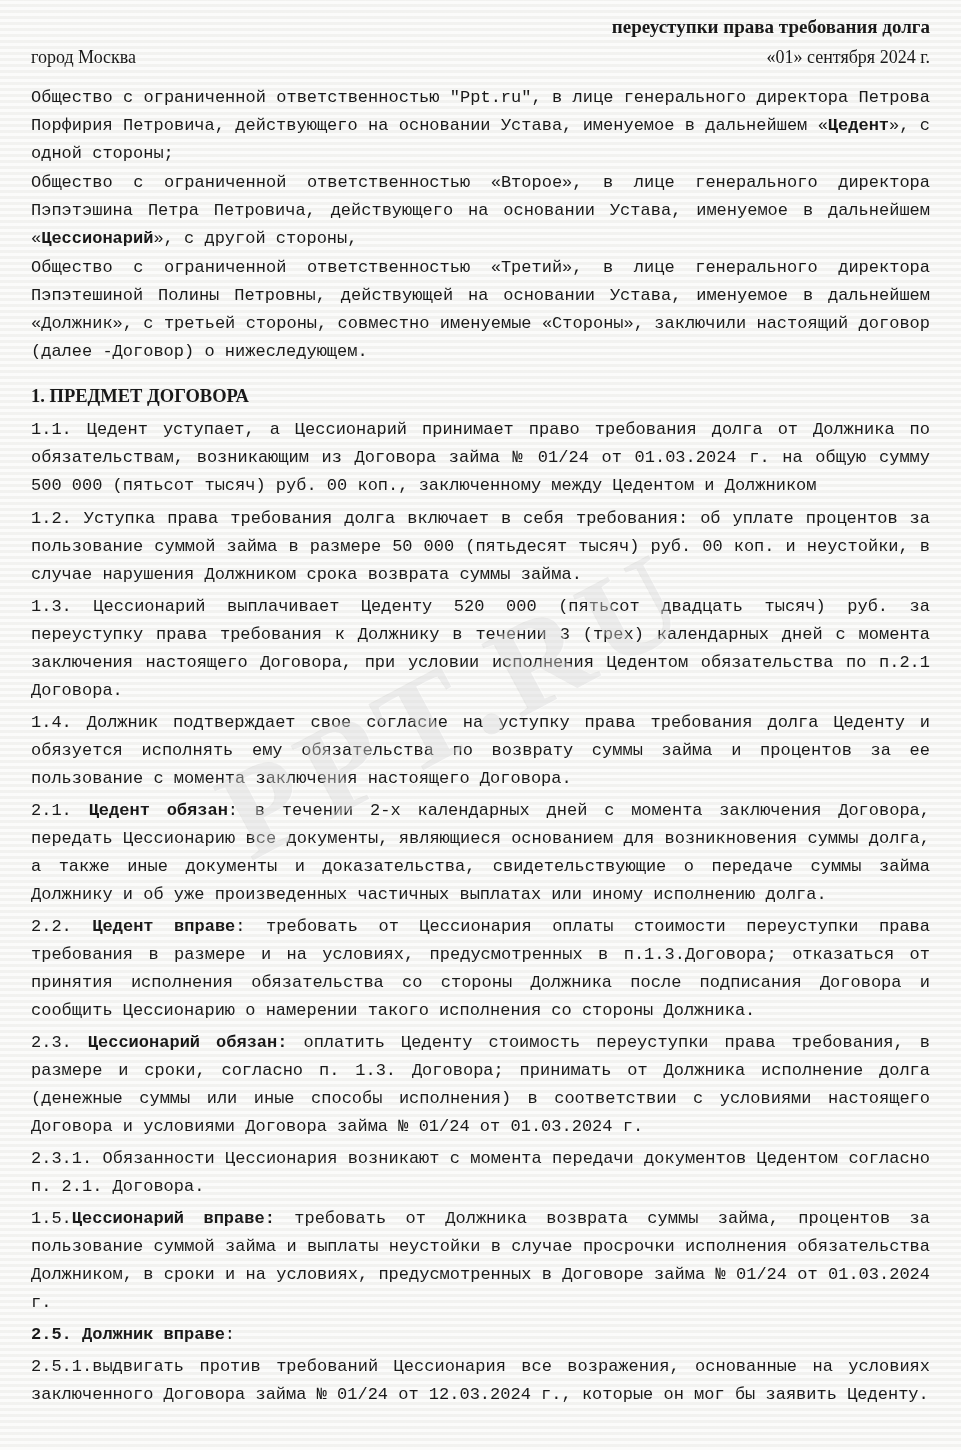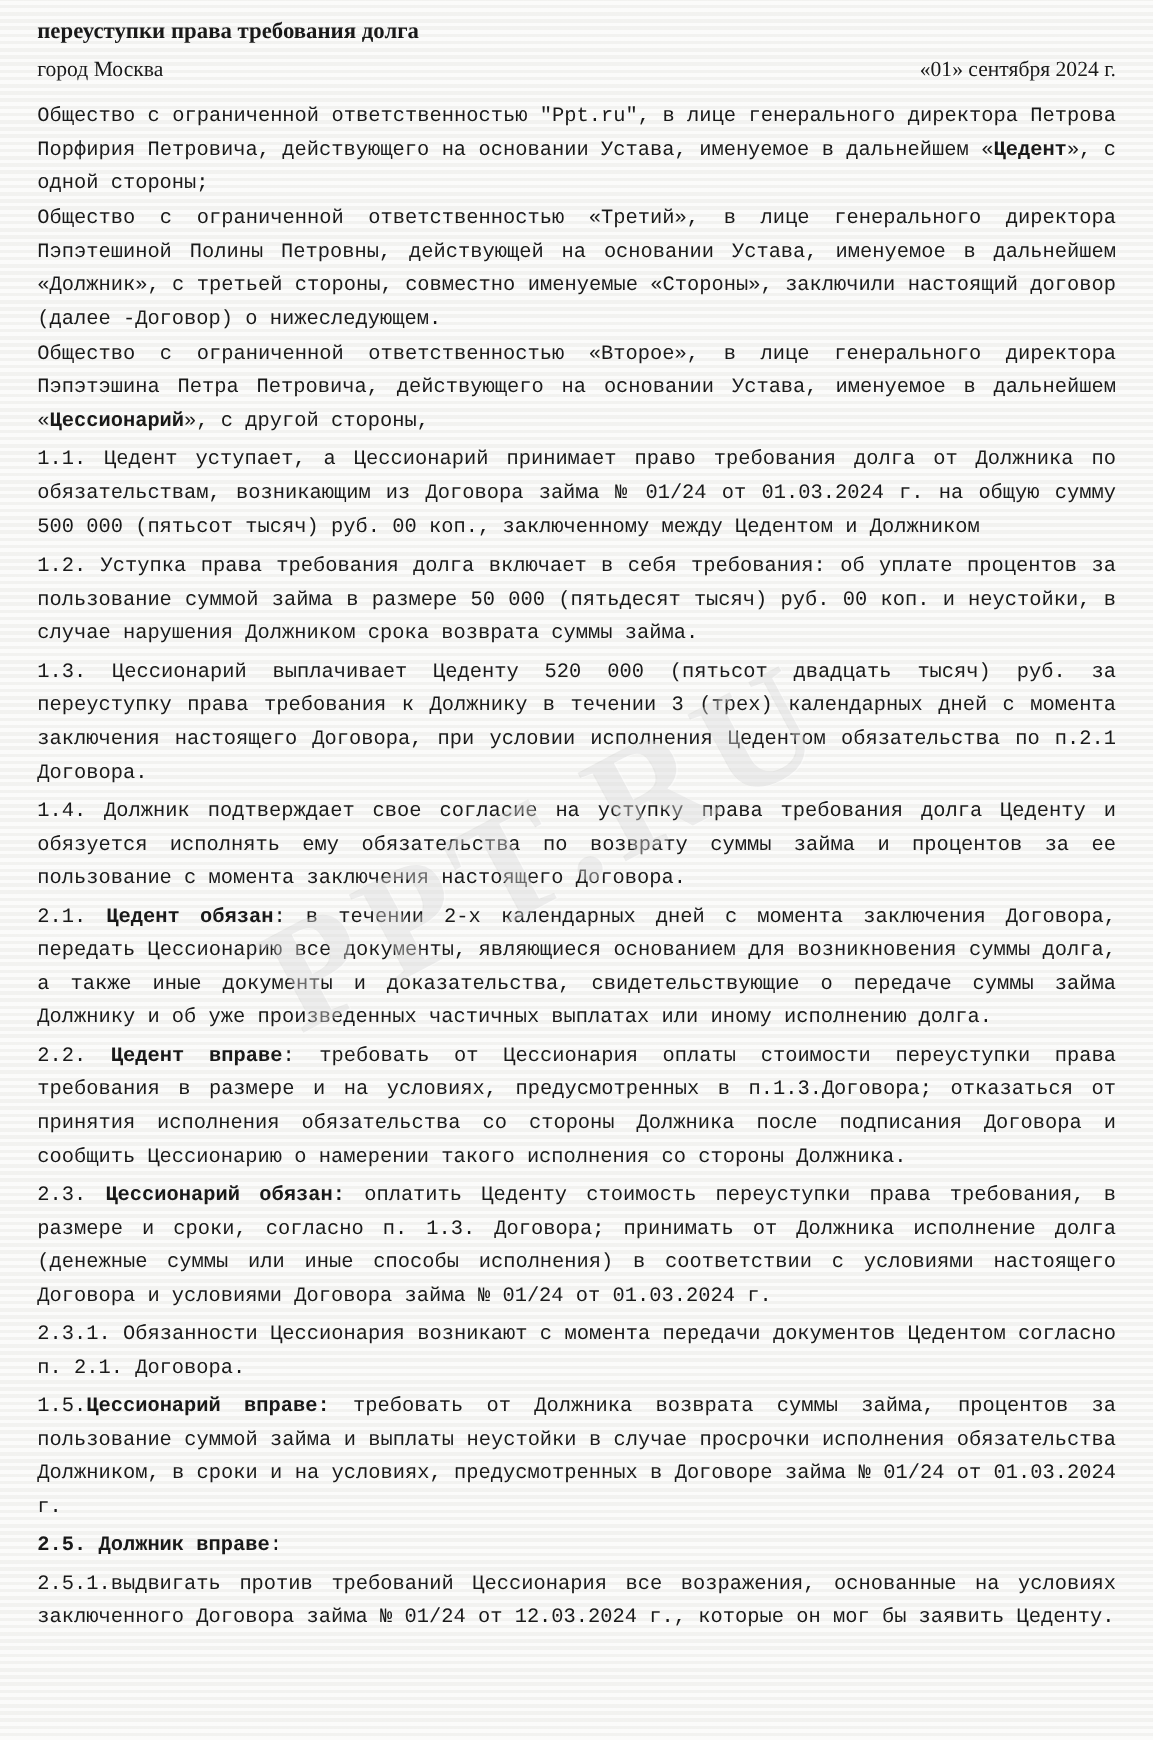--- a/index.html
+++ b/index.html
@@ -43,21 +43,21 @@
     font-size: 21px;
     font-weight: bold;
     text-align: center;
     line-height: 32px;
     letter-spacing: 0.3px;
   }
   .doc-subtitle {
     margin: 0;
     font-size: 19px;
     font-weight: bold;
-    text-align: left;
+    text-align: right;
     line-height: 29px;
   }
   .meta-row {
     display: flex;
     justify-content: space-between;
     align-items: baseline;
     font-size: 18px;
     line-height: 28px;
     margin-top: 2px;
   }
@@ -92,24 +92,25 @@
 
   <div class="meta-row">
     <span>город Москва</span>
     <span>«01» сентября 2024 г.</span>
   </div>
 
   <div class="body-text">
 
     <p class="para"><span>Общество с ограниченной ответственностью "Ppt.ru", в лице генерального директора Петрова Порфирия Петровича, действующего на основании Устава, именуемое в дальнейшем «</span><b>Цедент</b><span>», с одной стороны;</span></p>
 
+    <p class="para"><span>Общество с ограниченной ответственностью «Второе», в лице генерального директора Пэпэтэшина Петра Петровича,  действующего на основании Устава, именуемое в дальнейшем «</span><b>Цессионарий</b><span>», с другой стороны,</span></p>
+
     <p class="para">Общество с ограниченной ответственностью «Третий», в лице генерального директора Пэпэтешиной Полины Петровны,  действующей на основании Устава, именуемое в дальнейшем «Должник», с третьей стороны, совместно именуемые «Стороны», заключили настоящий договор (далее -Договор) о нижеследующем.</p>
 
-    <p class="para"><span>Общество с ограниченной ответственностью «Второе», в лице генерального директора Пэпэтэшина Петра Петровича,  действующего на основании Устава, именуемое в дальнейшем «</span><b>Цессионарий</b><span>», с другой стороны,</span></p>
-
+    <h2 class="section-heading">1. ПРЕДМЕТ ДОГОВОРА</h2>
 
     <p class="para clause">1.1. Цедент  уступает, а Цессионарий принимает право требования долга от Должника по обязательствам, возникающим из Договора займа  № 01/24 от  01.03.2024 г.   на общую сумму 500 000  (пятьсот тысяч) руб. 00 коп., заключенному между Цедентом и Должником</p>
     <p class="para clause gap">1.2. Уступка права требования долга включает в себя требования: об уплате процентов за пользование суммой займа  в размере 50 000  (пятьдесят тысяч) руб.  00 коп. и неустойки, в случае нарушения Должником срока возврата суммы займа.</p>
     <p class="para clause">1.3. Цессионарий выплачивает Цеденту 520 000 (пятьсот двадцать тысяч) руб. за переуступку права требования к Должнику в течении 3 (трех) календарных дней с момента заключения настоящего Договора, при условии исполнения Цедентом обязательства по п.2.1 Договора.</p>
     <p class="para clause">1.4. Должник подтверждает свое согласие на уступку права требования долга Цеденту и обязуется исполнять ему обязательства по возврату суммы займа и процентов за ее пользование с момента заключения  настоящего Договора.</p>
 
 
     <p class="para clause"><span>2.1. </span><b>Цедент обязан</b><span>: в течении 2-х календарных дней с момента заключения Договора, передать Цессионарию все документы,  являющиеся основанием для возникновения суммы долга, а также иные документы и доказательства, свидетельствующие о передаче суммы займа Должнику и об уже  произведенных частичных выплатах  или иному исполнению долга.</span></p>
 
     <p class="para clause"><span>2.2. </span><b>Цедент вправе</b><span>: требовать от Цессионария оплаты стоимости переуступки права требования в размере и на условиях, предусмотренных в п.1.3.Договора;  отказаться от принятия исполнения обязательства со стороны Должника после подписания Договора и сообщить Цессионарию о намерении такого исполнения со стороны Должника.</span></p>

